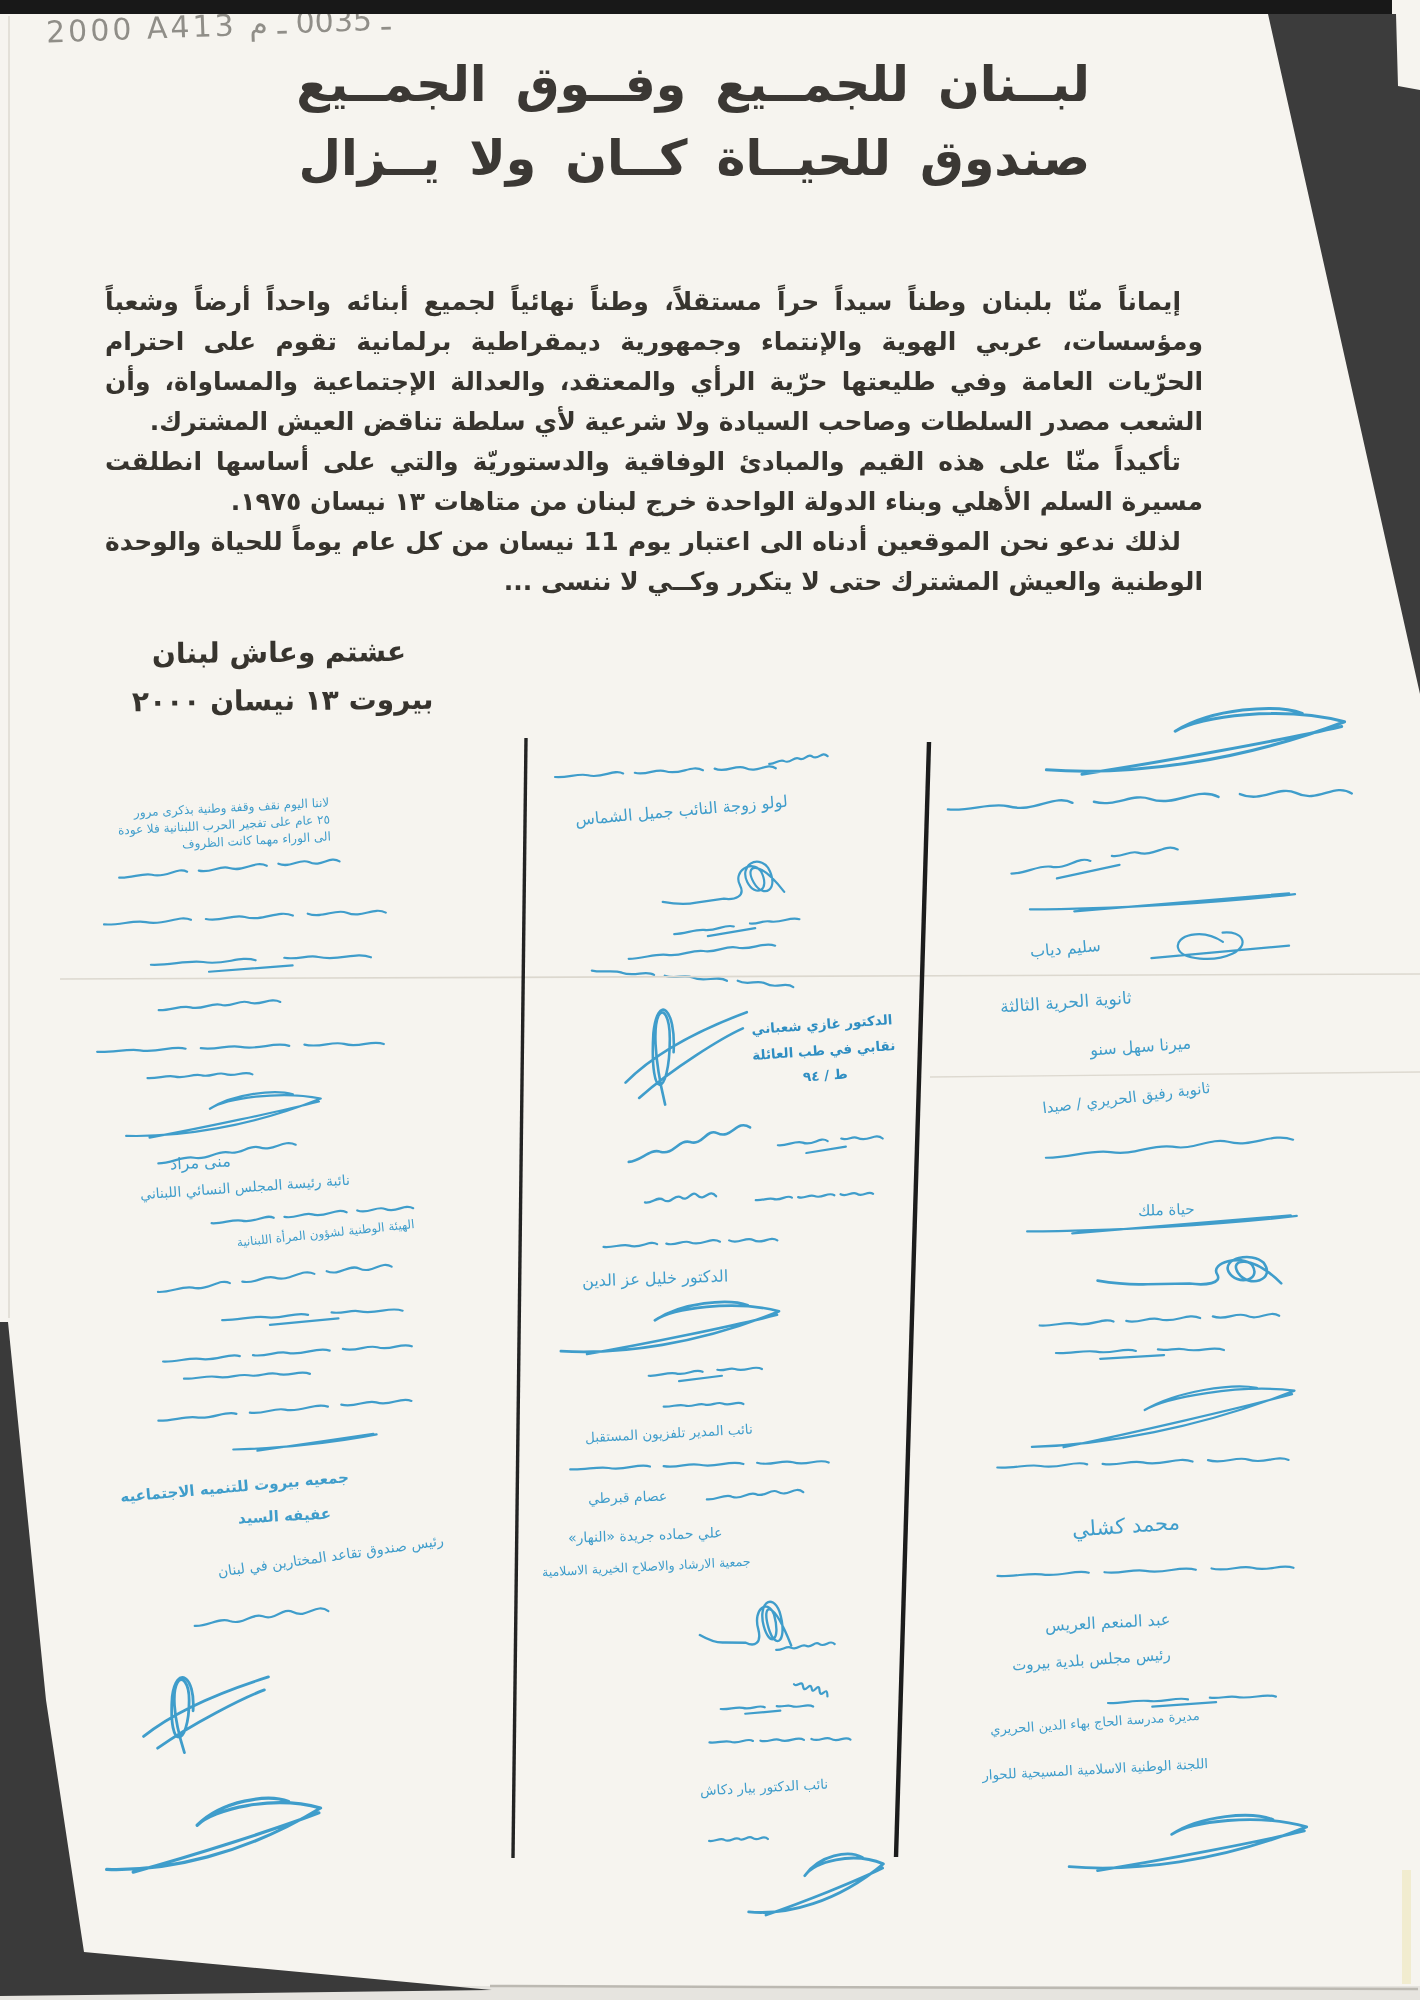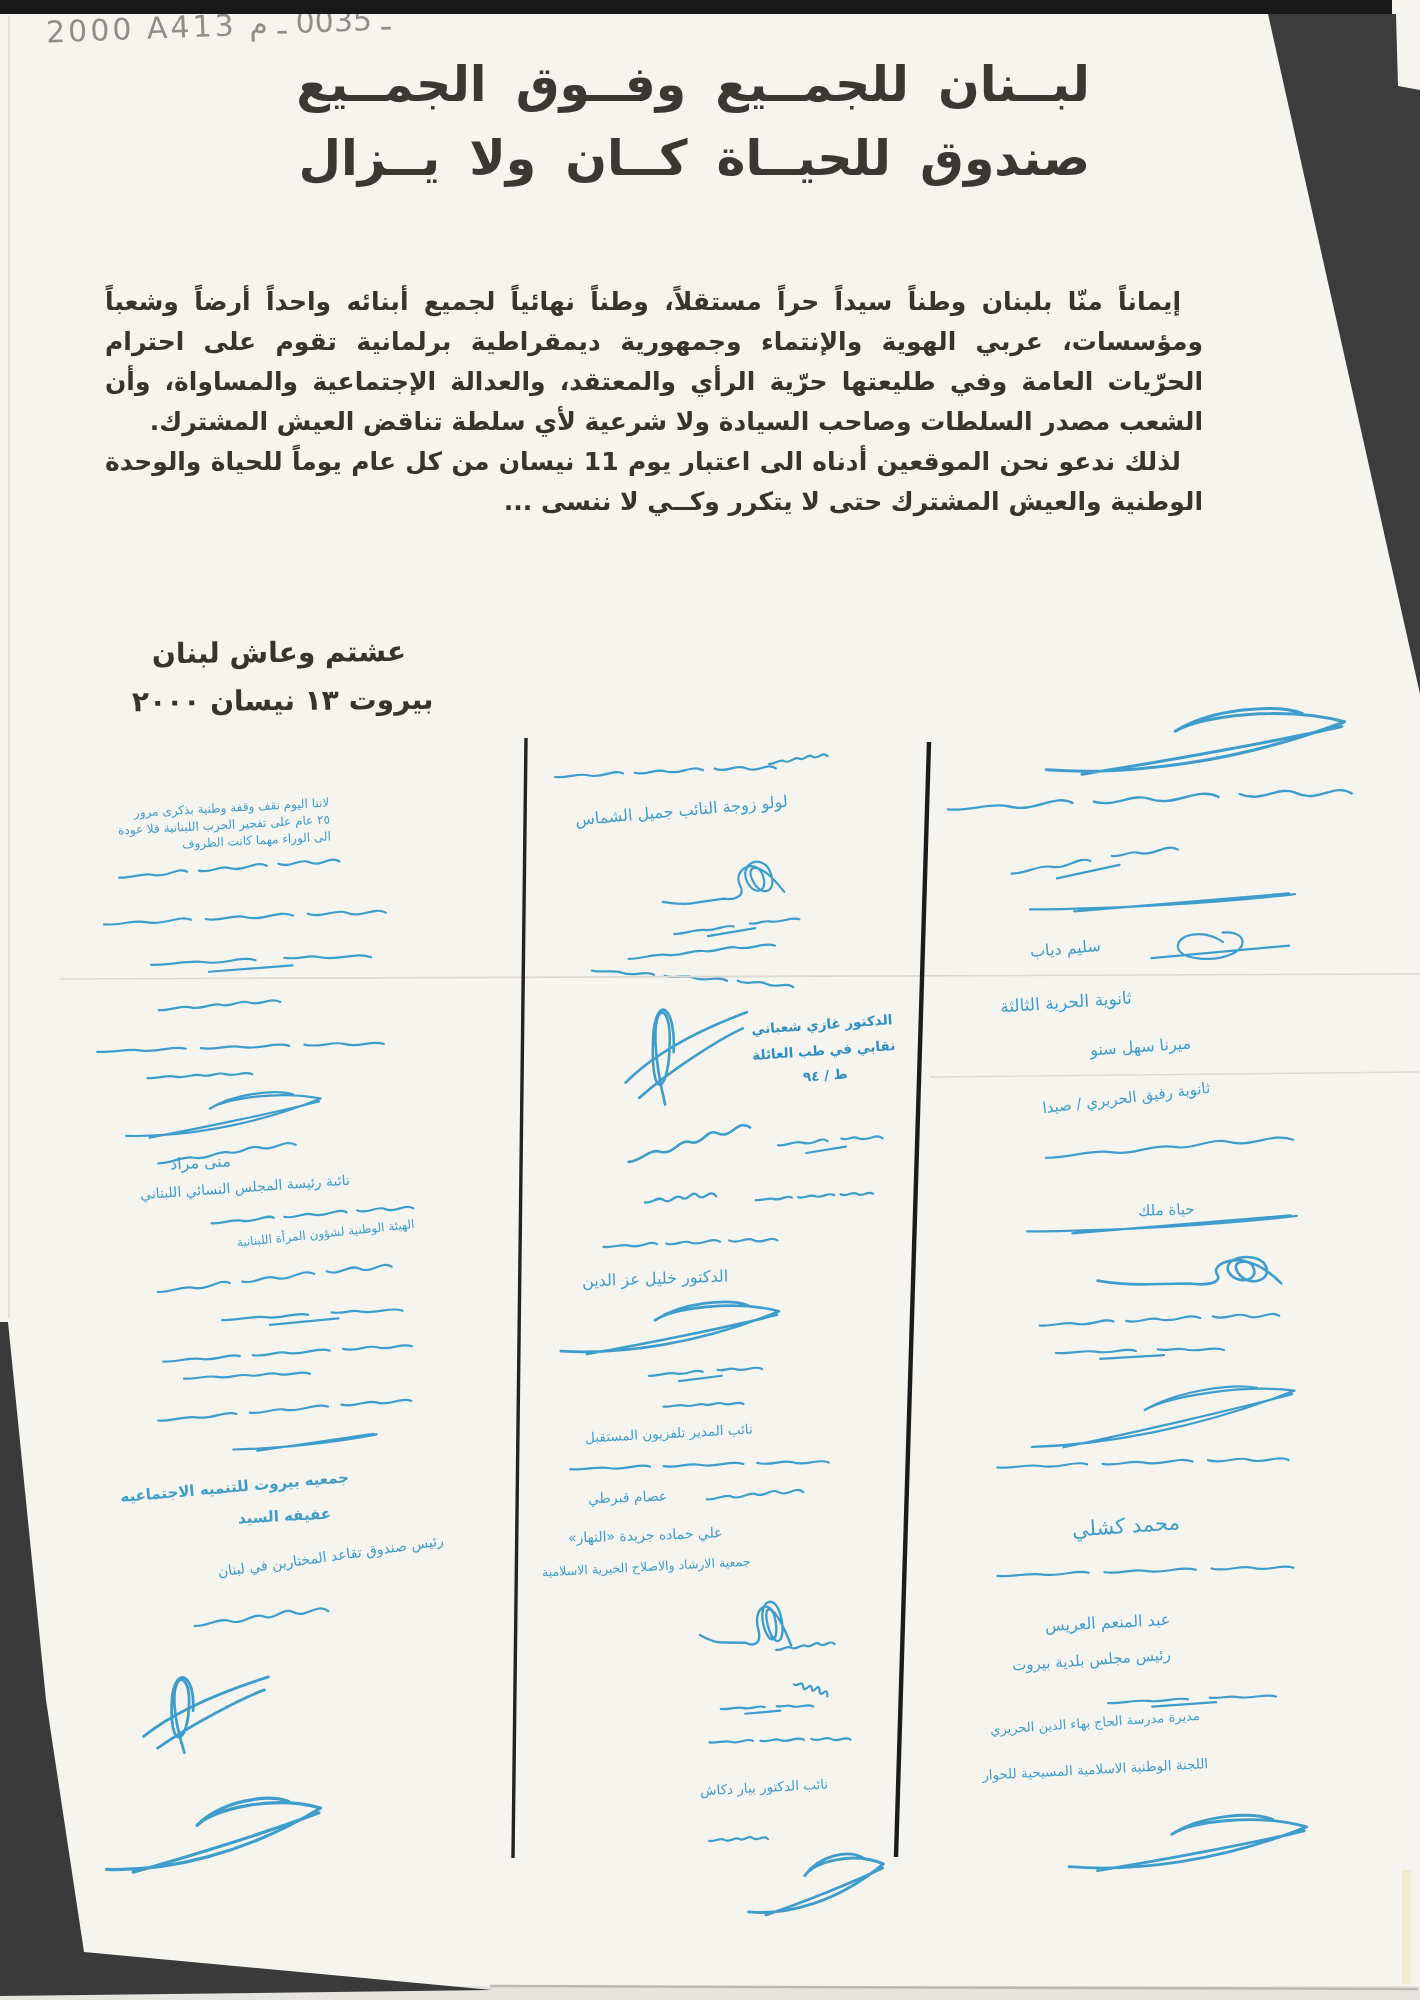--- a/index.html
+++ b/index.html
@@ -28,20 +28,21 @@
 
   <div class="pencil-ref">2000 A413 ـ 0035 ـ م</div>
 
   <div class="headline">
     <div>لبــنان للجمــيع وفــوق الجمــيع</div>
     <div>صندوق للحيــاة كــان ولا يــزال</div>
   </div>
 
   <div class="body-text">
     <p>إيماناً منّا بلبنان وطناً سيداً حراً مستقلاً، وطناً نهائياً لجميع أبنائه واحداً أرضاً وشعباً ومؤسسات، عربي الهوية والإنتماء وجمهورية ديمقراطية برلمانية تقوم على احترام الحرّيات العامة وفي طليعتها حرّية الرأي والمعتقد، والعدالة الإجتماعية والمساواة، وأن الشعب مصدر السلطات وصاحب السيادة ولا شرعية لأي سلطة تناقض العيش المشترك.</p>
+    <p>تأكيداً منّا على هذه القيم والمبادئ الوفاقية والدستوريّة والتي على أساسها انطلقت مسيرة السلم الأهلي وبناء الدولة الواحدة خرج لبنان من متاهات ١٣ نيسان ١٩٧٥.</p>
     <p>لذلك ندعو نحن الموقعين أدناه الى اعتبار يوم 11 نيسان من كل عام يوماً للحياة والوحدة الوطنية والعيش المشترك حتى لا يتكرر وكــي لا ننسى ...</p>
   </div>
 
   <div class="closing" id="closing-1">عشتم وعاش لبنان</div>
   <div class="closing" id="closing-2">بيروت ١٣ نيسان ٢٠٠٠</div>
 
   <div id="signatures">
       <svg class="scribble" viewBox="0 0 100 30" preserveAspectRatio="none" width="320" height="68" style="position: absolute; left: 1035px; top: 705px; transform: rotate(-4deg);">
         <path d="M3,24 C28,29 62,27 97,12 C78,3 52,5 44,11 C56,2 76,2 84,7 M14,27 C40,24 78,18 96,14" fill="none" stroke="#3f9dcb" stroke-width="3" stroke-linecap="round" stroke-linejoin="round" vector-effect="non-scaling-stroke"></path>
       </svg>

